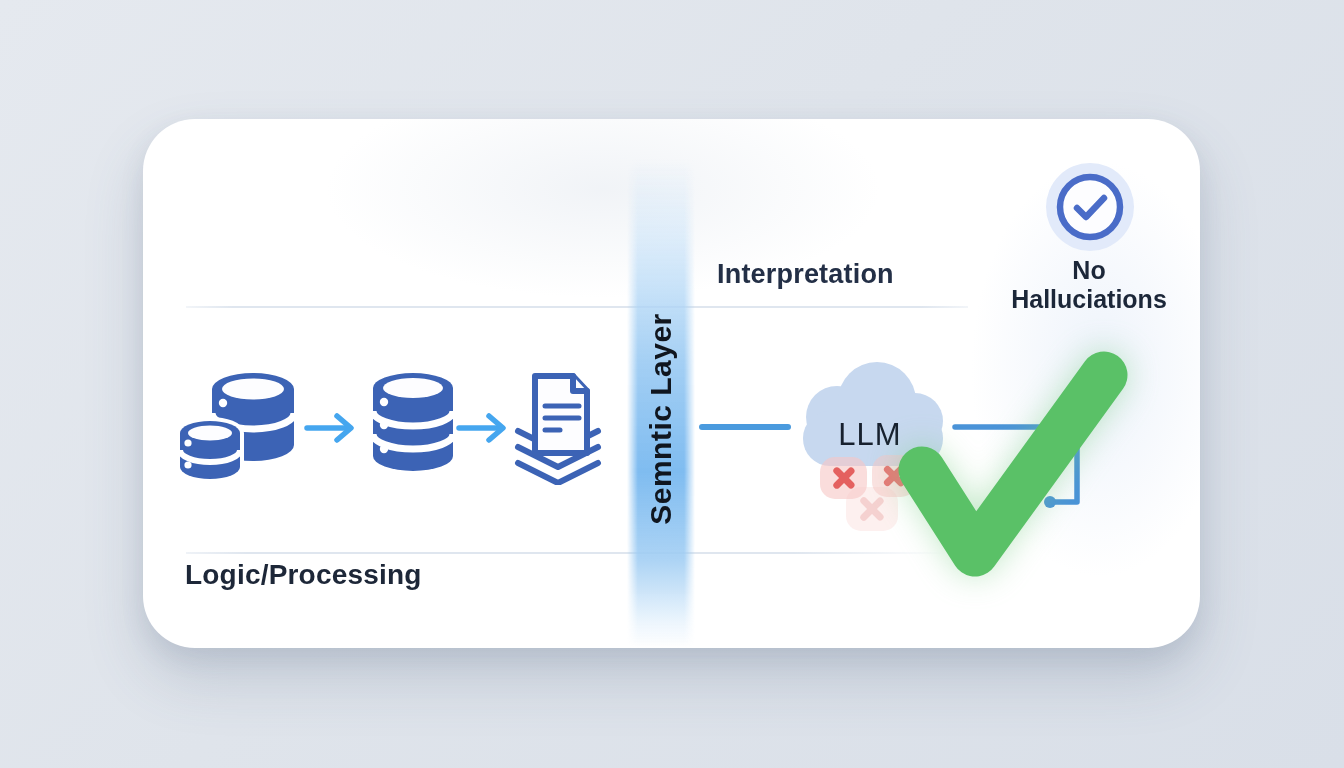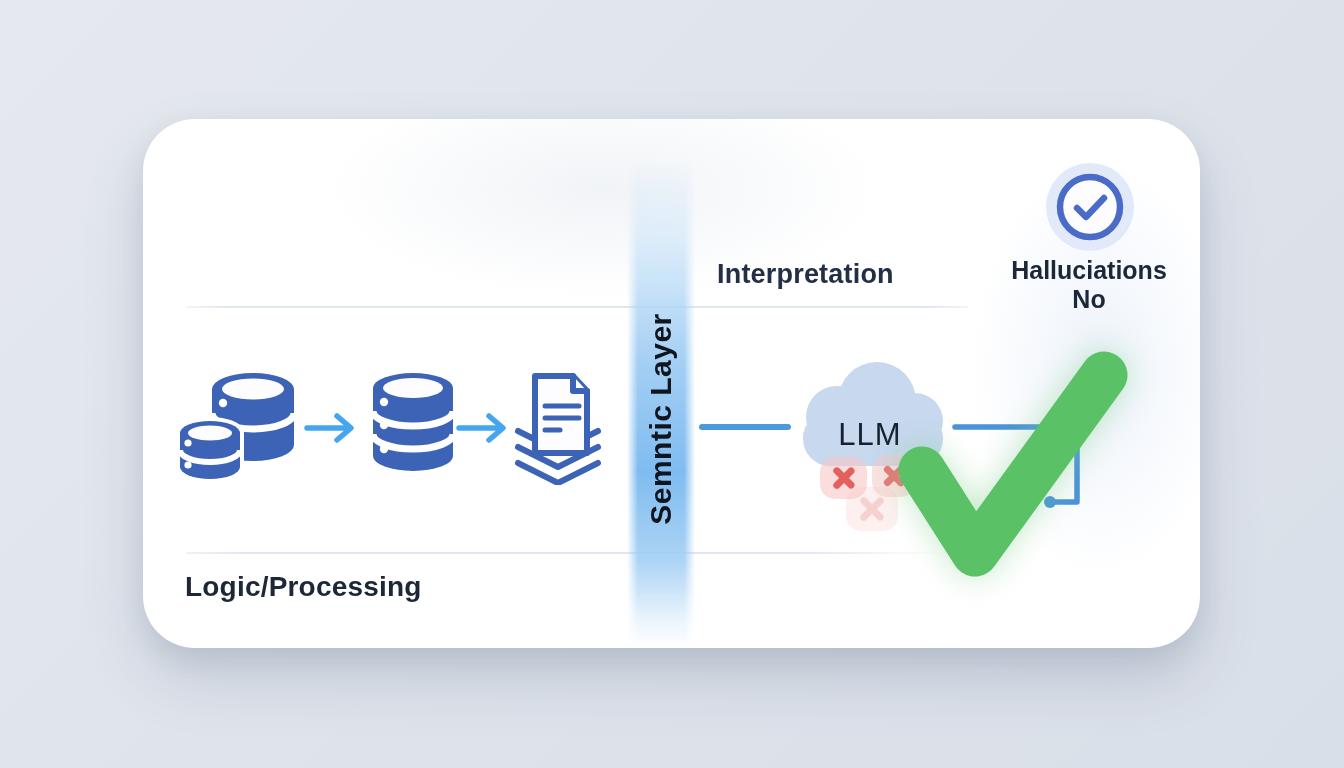--- a/index.html
+++ b/index.html
@@ -66,21 +66,21 @@
     white-space: nowrap;
     font-size: 30px; font-weight: 600; letter-spacing: 0.5px;
     color: #10161f;
   }
 
   .label-interpretation {
     position: absolute; left: 574px; top: 140px;
     font-size: 27px; font-weight: 600; color: #232f46; letter-spacing: 0.2px;
   }
   .label-logic {
-    position: absolute; left: 42px; top: 452px;
+    position: absolute; left: 42px; top: 440px;
     font-size: 28px; font-weight: 600; color: #1d2738; letter-spacing: 0.2px;
   }
 
   .icon-abs { position: absolute; }
 
   
   .connector-left {
     position: absolute; left: 556px; top: 305px; width: 92px; height: 6px;
     border-radius: 3px; background: #4a9ade;
   }
@@ -217,18 +217,18 @@
     <svg class="icon-abs green-check-svg" style="left:740px; top:215px;" width="260" height="260" viewBox="0 0 260 260">
       <polyline points="39,136 92,219 221,41" fill="none" stroke="#5ac167" stroke-width="47" stroke-linecap="round" stroke-linejoin="round"></polyline>
     </svg>
 
     <svg class="icon-abs" style="left:896px; top:38px;" width="102" height="102" viewBox="0 0 102 102">
       <circle cx="51" cy="50" r="44" fill="#e2eafa"></circle>
       <circle cx="51" cy="50" r="30" fill="#fdfdff" stroke="#4a6cc8" stroke-width="6.5"></circle>
       <path d="M38,51 l9,9 l18,-19" fill="none" stroke="#4a6cc8" stroke-width="6.5" stroke-linecap="round" stroke-linejoin="round"></path>
     </svg>
     <div class="badge-text">
+      <div>No</div>
       <div>Halluciations</div>
-      <div>No</div>
     </div>
 
   </div>
 </div>
 
 </body></html>

